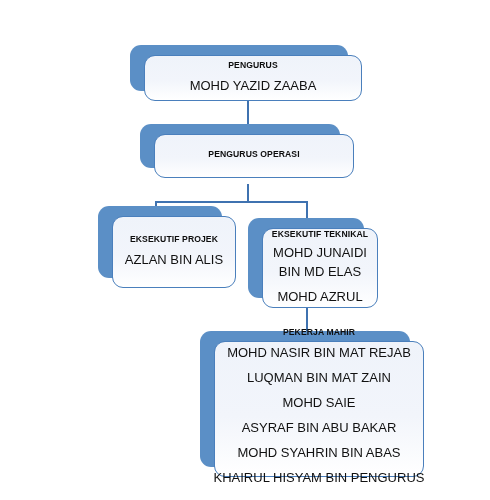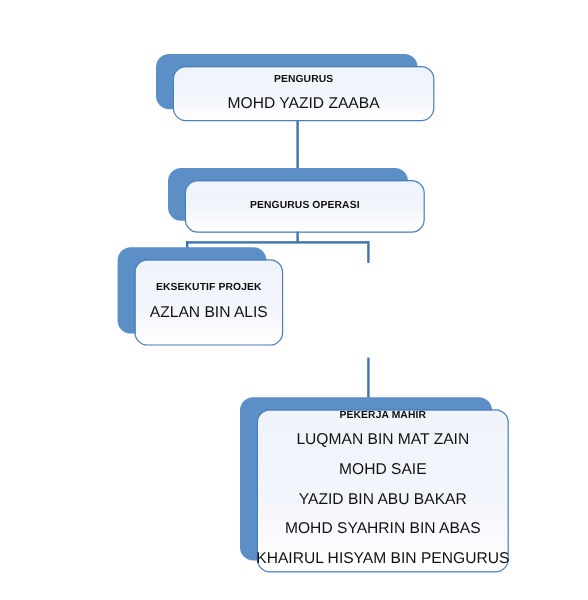--- a/index.html
+++ b/index.html
@@ -69,21 +69,21 @@
     font-weight: normal;
     color: #111111;
     text-align: center;
     line-height: 1.62;
     white-space: nowrap;
   }
   .person.wrap { white-space: normal; line-height: 1.45; }
 
   
   #node-pengurus        { left: 130px; top: 45px;  width: 218px; height: 46px; }
-  #node-pengurus-operasi{ left: 140px; top: 140px; width: 200px; height: 44px; }
+  #node-pengurus-operasi{ left: 140px; top: 124px; width: 200px; height: 44px; }
   #node-eksekutif-projek{ left: 98px;  top: 206px; width: 124px; height: 72px; }
   #node-eksekutif-teknikal { left: 248px; top: 218px; width: 116px; height: 80px; }
   #node-pekerja-mahir   { left: 200px; top: 331px; width: 210px; height: 136px; }
 
   #node-pekerja-mahir .title { margin-bottom: 4px; }
   #node-pekerja-mahir .person { line-height: 1.92; }
 </style>
 </head>
 <body>
 
@@ -114,26 +114,35 @@
   </div>
 
   <div class="node" id="node-eksekutif-projek">
     <div class="plate"></div>
     <div class="card">
       <div class="title">EKSEKUTIF PROJEK</div>
       <div class="person">AZLAN BIN ALIS</div>
     </div>
   </div>
 
+  <div class="node" id="node-eksekutif-teknikal">
+    <div class="plate"></div>
+    <div class="card">
+      <div class="title">EKSEKUTIF TEKNIKAL</div>
+      <div class="person wrap">MOHD JUNAIDI  BIN MD ELAS</div>
+      <div class="person" style="margin-top:4px;">MOHD AZRUL</div>
+    </div>
+  </div>
 
   <div class="node" id="node-pekerja-mahir">
     <div class="plate"></div>
     <div class="card">
       <div class="title">PEKERJA MAHIR</div>
+      <div class="person">MOHD NASIR BIN MAT REJAB</div>
       <div class="person">LUQMAN BIN MAT ZAIN</div>
       <div class="person">MOHD SAIE</div>
-      <div class="person">YAZID BIN ABU BAKAR</div>
+      <div class="person">ASYRAF BIN ABU BAKAR</div>
       <div class="person">MOHD SYAHRIN BIN ABAS</div>
       <div class="person">KHAIRUL HISYAM BIN PENGURUS</div>
     </div>
   </div>
 
 </div>
 
 </body></html>

